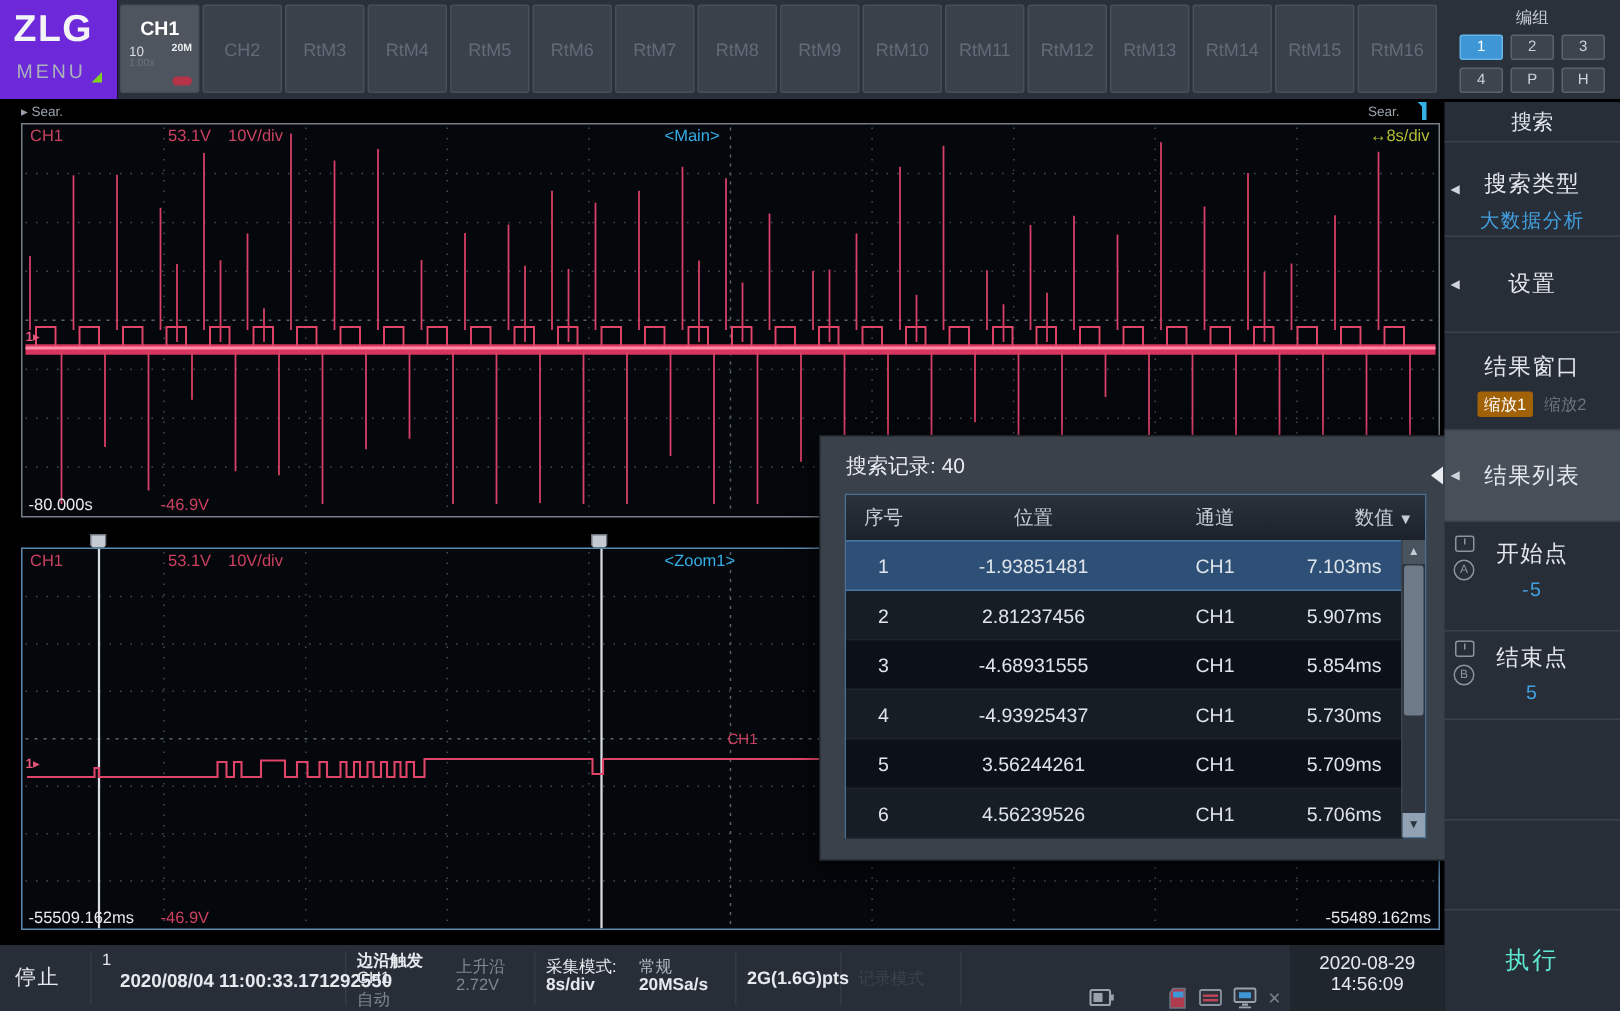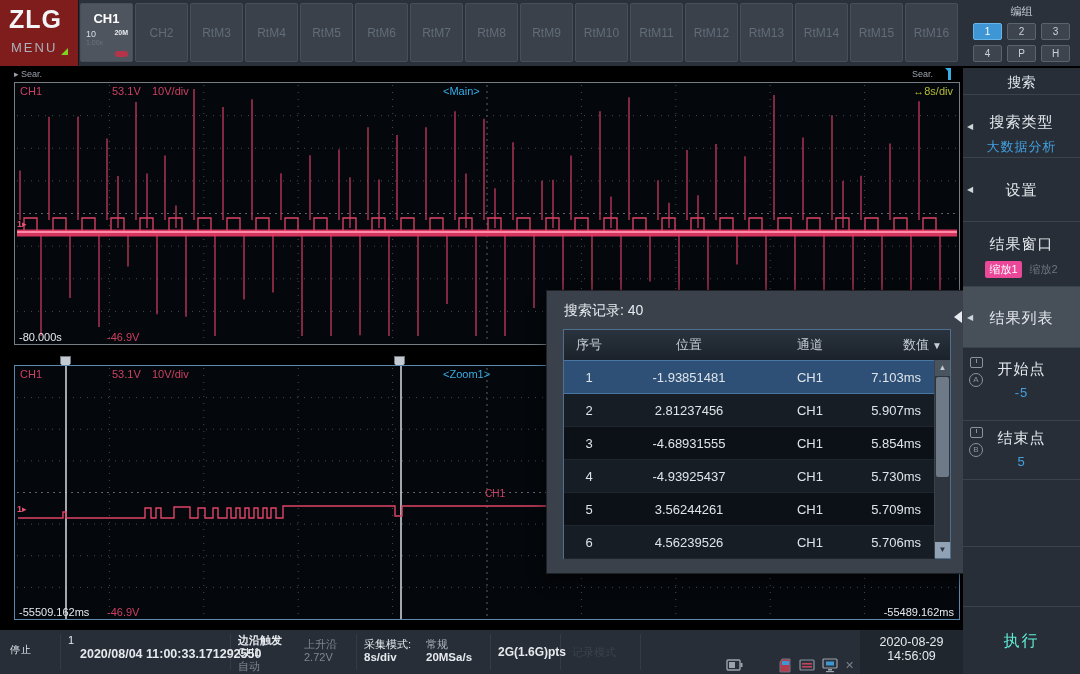--- a/index.html
+++ b/index.html
@@ -1,20 +1,20 @@
 <!DOCTYPE html>
 <html><head>
 <meta charset="utf-8">
 <style>
   html,body{margin:0;padding:0;background:#fff;}
   .screen{position:relative;width:1080px;height:674px;background:#000;overflow:hidden;
           font-family:"Liberation Sans","DejaVu Sans",sans-serif;-webkit-font-smoothing:antialiased;}
   
   .top-bar{position:absolute;left:0;top:0;width:1080px;height:66px;background:#2b313a;}
-  .logo-block{position:absolute;left:0;top:0;width:78px;height:66px;background:#7f1d1d;border-right:1px solid #14181d;}
+  .logo-block{position:absolute;left:0;top:0;width:78px;height:66px;background:#6d28d9;border-right:1px solid #14181d;}
   .logo{color:#f2f4f6;font-size:25px;font-weight:bold;letter-spacing:1px;margin:5px 0 0 9px;}
   .menu-row{display:flex;align-items:center;margin:6px 0 0 11px;}
   .menu-label{color:#aab1ba;font-size:13px;letter-spacing:2px;}
   .menu-tri{width:0;height:0;border-left:7px solid transparent;border-bottom:7px solid #7ed321;margin:8px 0 0 4px;}
   .tabs{position:absolute;left:80px;top:3px;height:61px;display:flex;gap:2px;}
   .tab{position:relative;width:53px;height:59px;background:#3a414b;border:1px solid #474f59;border-radius:2px;
        color:#626c78;font-size:12px;display:flex;align-items:center;justify-content:center;box-sizing:border-box;}
   .tab.active{background:#4e555e;color:#fff;display:block;}
   .tab.active .t-main{display:block;text-align:center;font-size:13px;font-weight:bold;margin-top:7px;color:#fff;}
   .t-subrow{display:flex;justify-content:space-between;padding:3px 4px 0 5px;}
@@ -63,31 +63,31 @@
   .sidebar{position:absolute;left:963px;top:68px;width:117px;height:606px;background:#272e37;}
   .sb-sec{position:absolute;left:0;width:117px;border-bottom:1px solid #3a424c;box-sizing:border-box;text-align:center;color:#dfe4ea;}
   .sb-sec .chev{position:absolute;left:4px;top:50%;transform:translateY(-50%);color:#cfd5db;font-size:8px;}
   .sec-title{font-size:14px;color:#dde3e9;}
   .sec-label{font-size:15px;color:#e4e8ed;letter-spacing:1px;}
   .sec-value{font-size:13px;color:#42a0e0;margin-top:6px;letter-spacing:1px;}
   .sb-sec.active{background:#474f59;}
   .out-tri{position:absolute;left:-9px;top:50%;transform:translateY(-50%);width:0;height:0;
            border-top:6px solid transparent;border-bottom:6px solid transparent;border-right:8px solid #e8ecf0;}
   .badge-row{margin-top:7px;display:flex;justify-content:center;gap:8px;align-items:center;}
-  .badge-blue{background:#ec4899;color:#fff;font-size:11px;padding:1px 4px;border-radius:2px;}
+  .badge-blue{background:#a16207;color:#fff;font-size:11px;padding:1px 4px;border-radius:2px;}
   .badge-grey{color:#6b7480;font-size:11px;}
   .icon-col{position:absolute;left:6px;top:9px;display:flex;flex-direction:column;align-items:center;gap:5px;}
   .knob{width:11px;height:9px;border:1px solid #8a93a0;border-radius:2px;position:relative;}
   .knob:after{content:"";position:absolute;left:5px;top:1px;width:1px;height:4px;background:#8a93a0;}
   .circ{width:12px;height:12px;border:1px solid #8a93a0;border-radius:50%;color:#8a93a0;font-size:8px;line-height:12px;text-align:center;}
   .exec-label{font-size:16px;color:#5eead4;letter-spacing:2px;}
   
   .bottom-bar{position:absolute;left:0;top:630px;width:963px;height:44px;background:#272e37;color:#e6eaee;}
   .bb{position:absolute;white-space:nowrap;}
-  .bb-stop{left:10px;top:13px;font-size:10px;letter-spacing:1px;}
+  .bb-stop{left:10px;top:13px;font-size:14px;letter-spacing:1px;}
   .bb-acqnum{left:68px;top:4px;font-size:11px;}
   .bb-ts{left:68px;top:17px;font-size:12.5px;font-weight:bold;margin-left:12px;}
   .bb-trigtype{left:238px;top:3px;font-size:11px;font-weight:bold;}
   .bb-trigsrc{left:238px;top:16px;font-size:11px;}
   .bb-trigmode{left:238px;top:29px;font-size:11px;color:#7e8791;}
   .bb-edge{left:304px;top:7px;font-size:11px;color:#7e8791;}
   .bb-level{left:304px;top:21px;font-size:11px;color:#7e8791;}
   .bb-acql{left:364px;top:7px;font-size:11px;}
   .bb-tb{left:364px;top:21px;font-size:11.5px;font-weight:bold;}
   .bb-norm{left:426px;top:7px;font-size:11px;color:#aeb6c0;}

